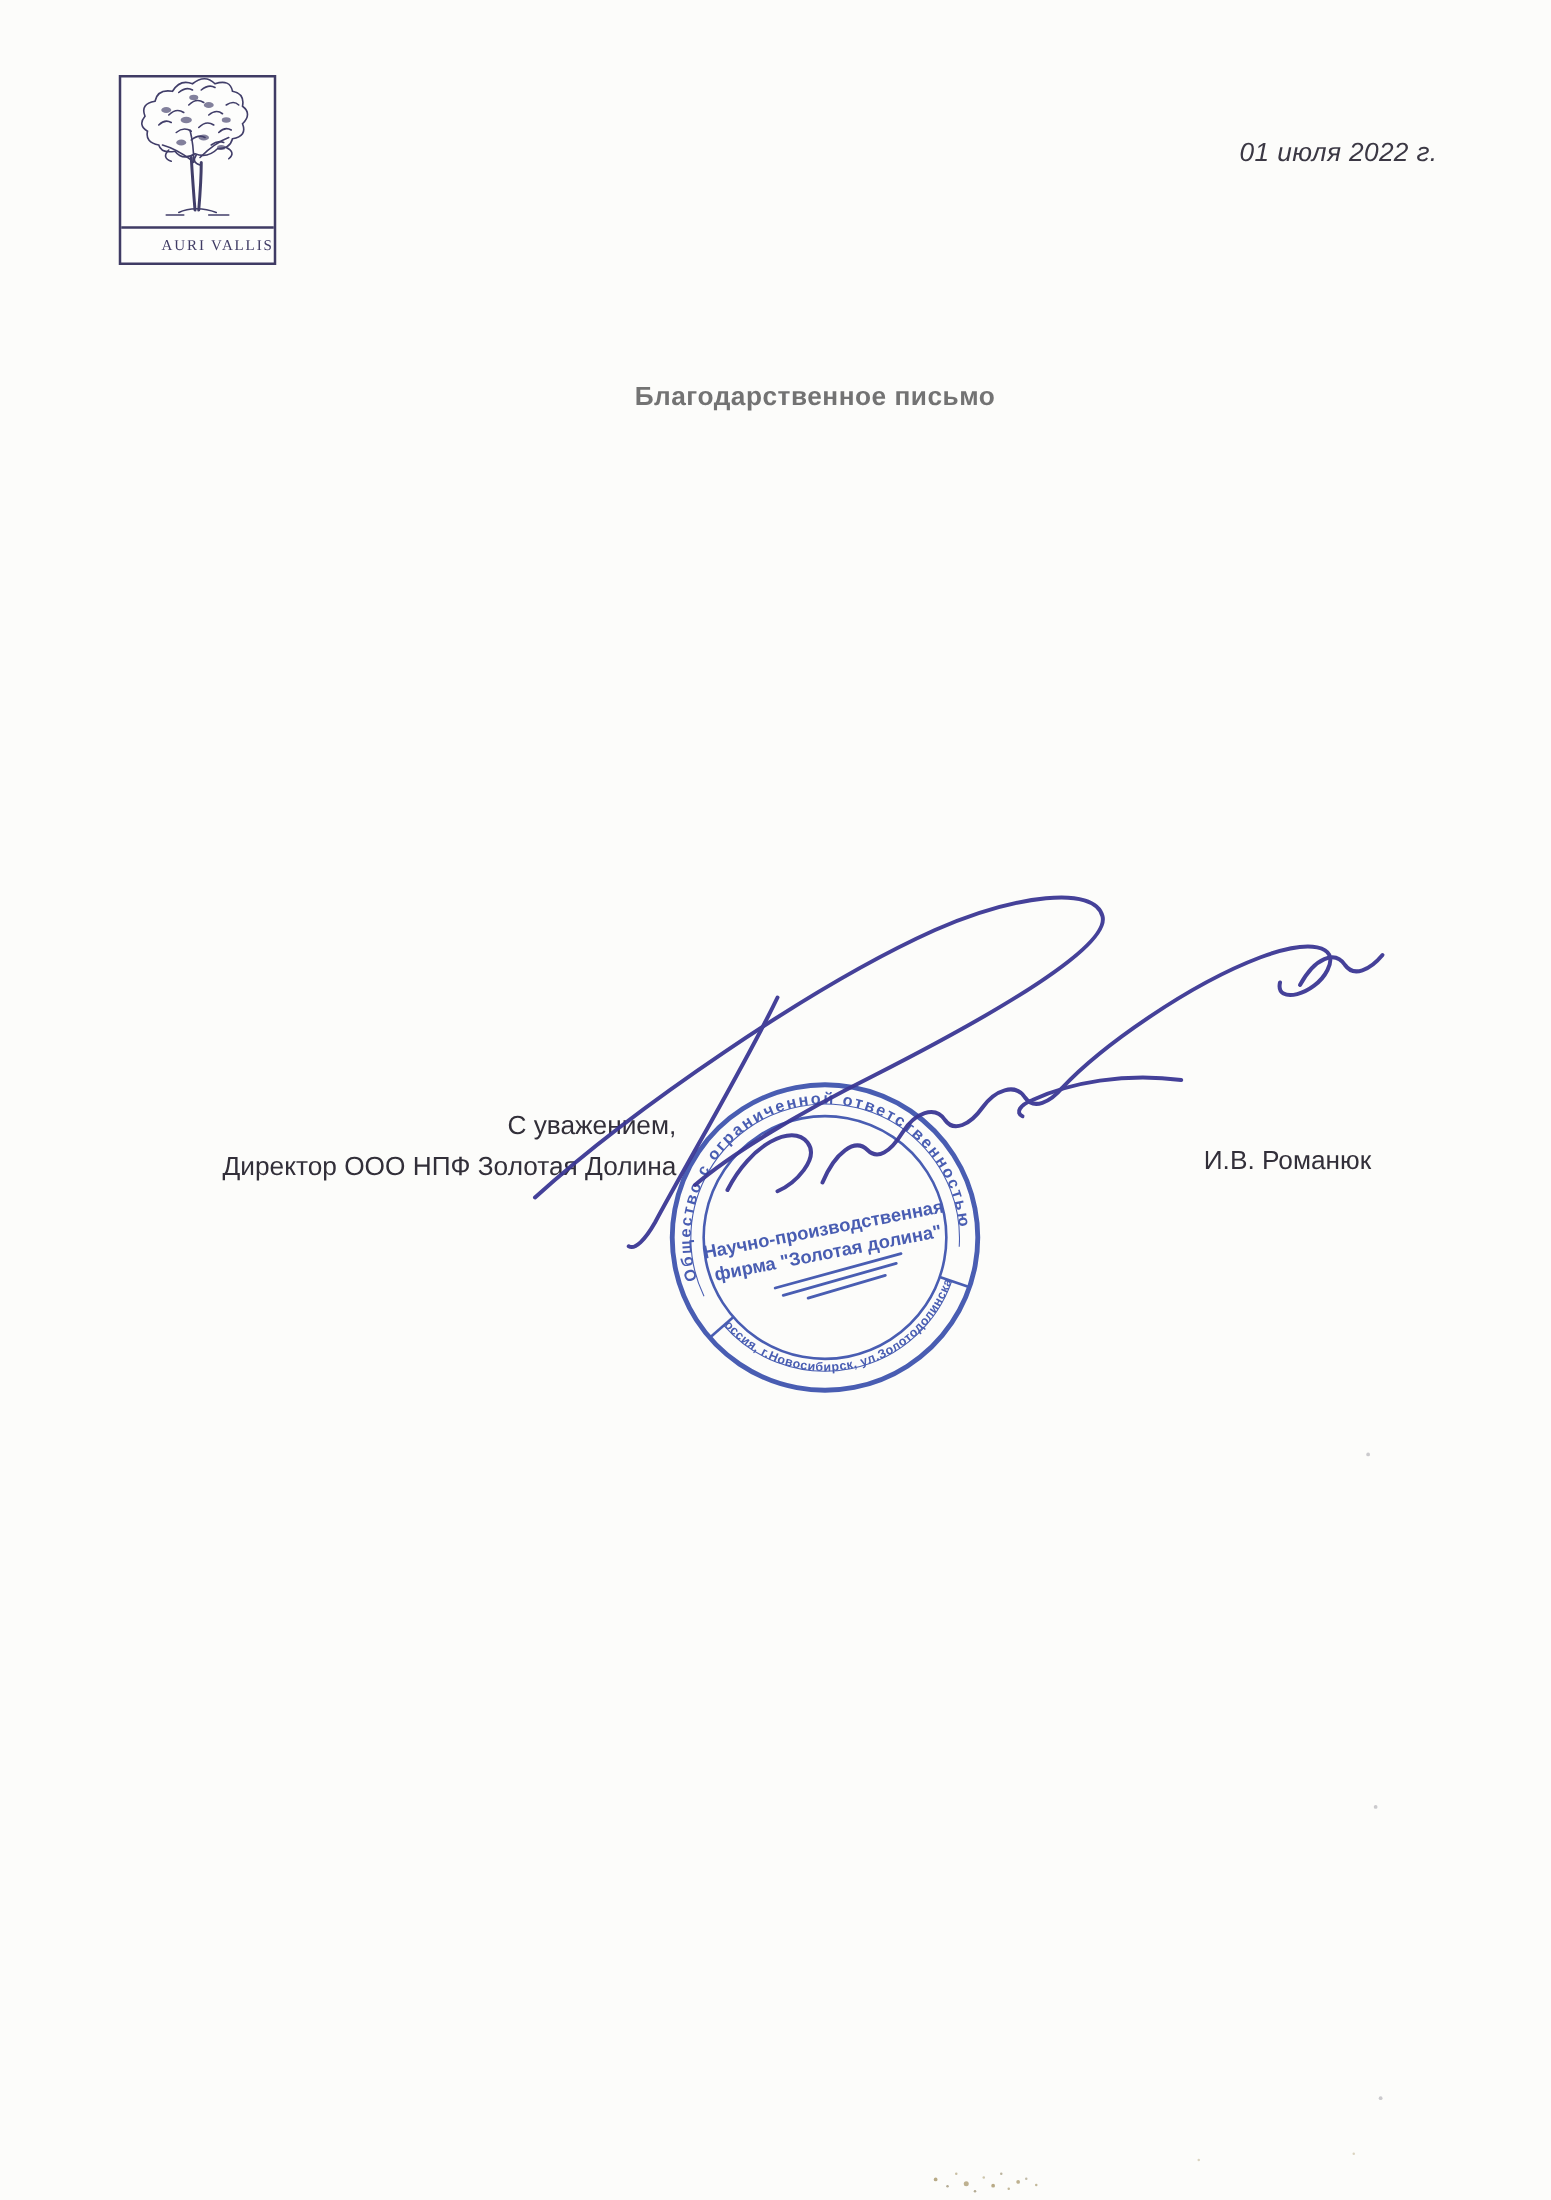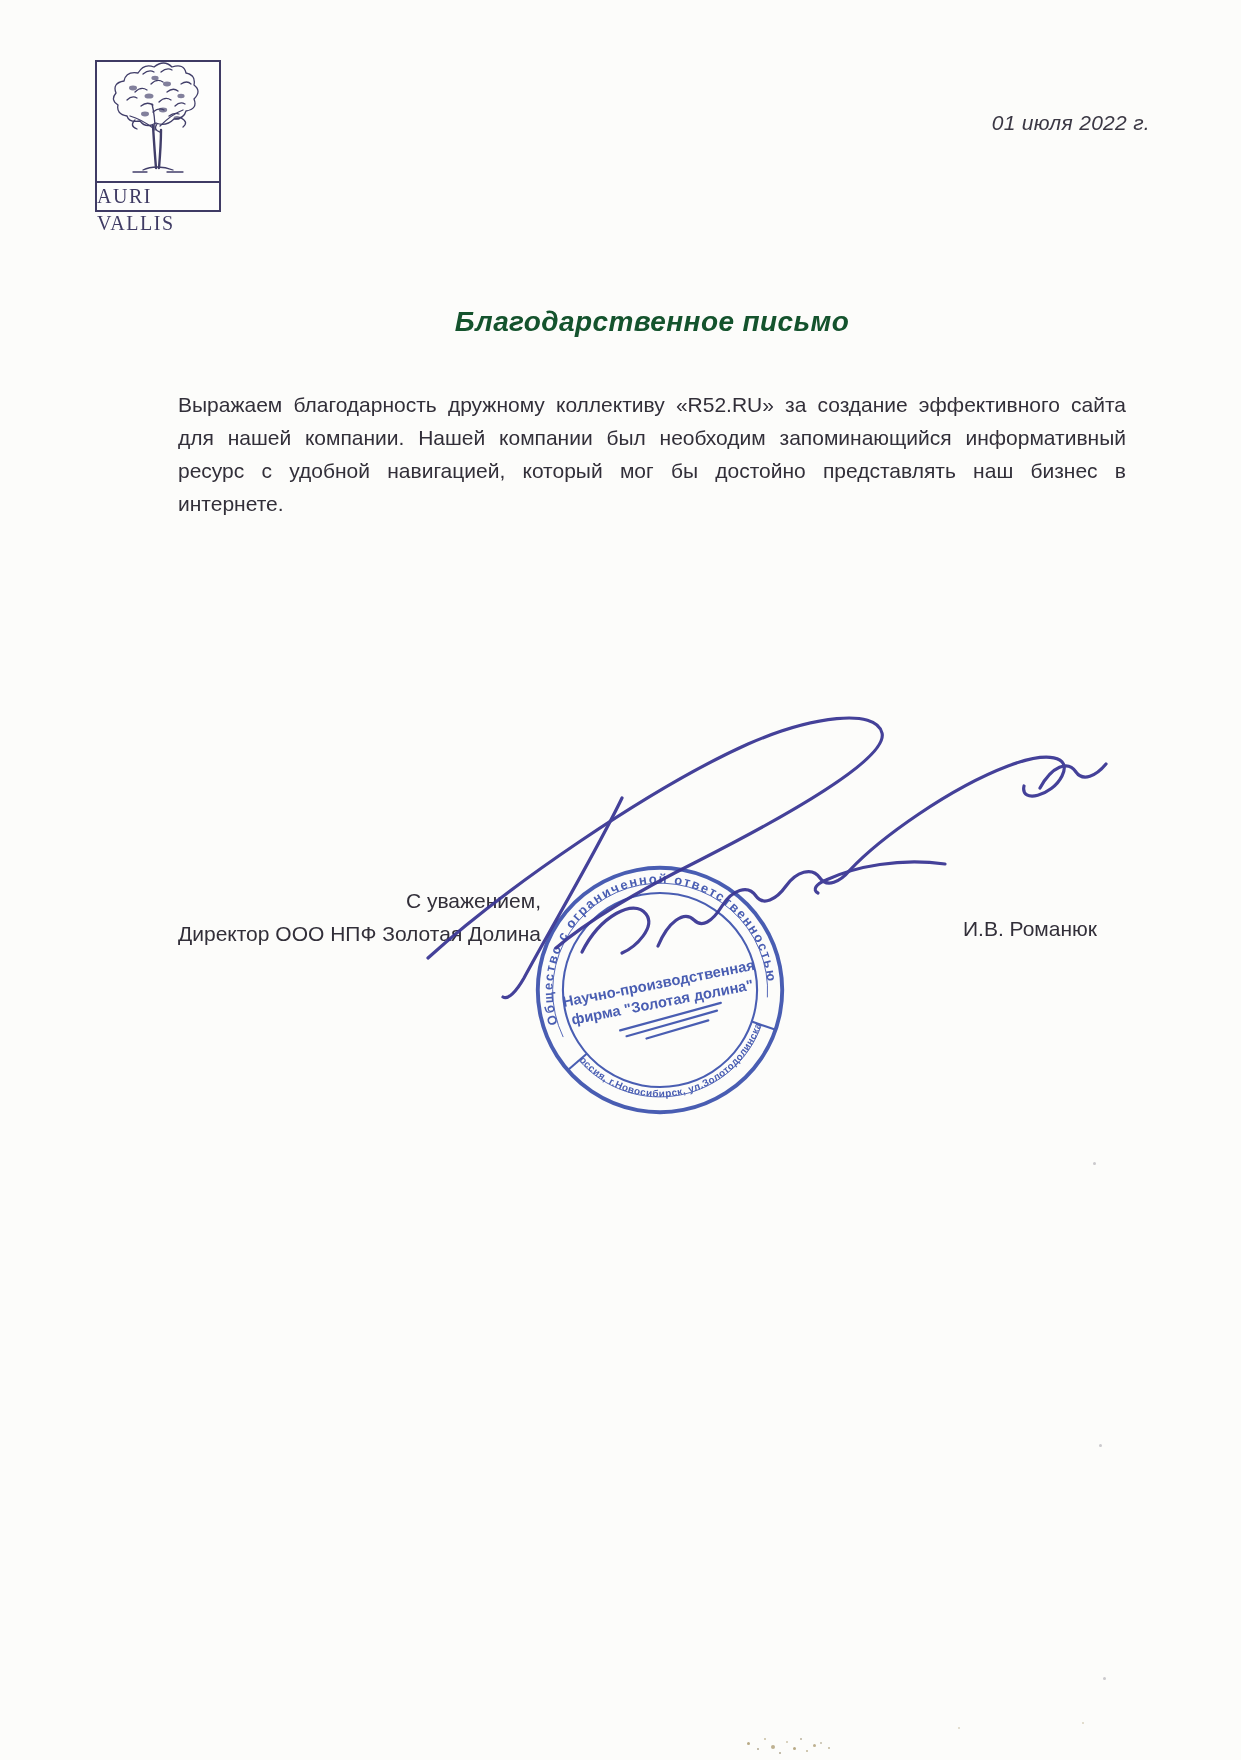--- a/index.html
+++ b/index.html
@@ -16,33 +16,33 @@
     position:absolute;left:95px;top:60px;
     width:122px;height:148px;
     border:2px solid #3f3b64;
     background:#fdfdfc;
   }
   .logo-tree{position:absolute;left:0;top:0;}
   .logo-caption{
     position:absolute;left:0;bottom:0;width:100%;
     height:27px;border-top:2px solid #3f3b64;
     font-family:"Liberation Serif", serif;
-    font-size:20px;letter-spacing:1.5px;
-    color:#3f3b64;text-align:left;line-height:27px;
+    font-size:12px;letter-spacing:1.5px;
+    color:#3f3b64;text-align:right;line-height:27px;
   }
   
   .letter-date{
     position:absolute;top:111px;right:91px;
     font-size:21px;font-style:italic;color:#3b3844;
     letter-spacing:.3px;
   }
   .letter-title{
     position:absolute;left:178px;top:306px;width:948px;
-    text-align:center;font-size:28px;font-weight:700;
-    color:#14532d;letter-spacing:.4px;font-style:italic;
+    text-align:center;font-size:21px;font-weight:700;
+    color:#737373;letter-spacing:.4px;
   }
   
   .letter-body{
     position:absolute;left:178px;top:388px;width:948px;
     font-size:21px;line-height:33px;
     text-align:justify;word-spacing:2px;
     color:#322f39;
   }
   .letter-body p{margin:0 0 7px 0;}
   
@@ -92,21 +92,20 @@
       </g>
     </svg>
     <div class="logo-caption">AURI VALLIS</div>
   </div>
 
   <div class="letter-date">01 июля 2022 г.</div>
 
   <div class="letter-title">Благодарственное письмо</div>
 
   <div class="letter-body">
-    <p>Выражаем благодарность дружному коллективу «R52.RU» за создание эффективного сайта для нашей компании. Нашей компании был необходим запоминающийся информативный ресурс с удобной навигацией, который мог бы достойно представлять наш бизнес в интернете.</p>
   </div>
 
   <div class="closing-block">
     <div>С уважением,</div>
     <div>Директор ООО НПФ Золотая Долина</div>
   </div>
   <div class="signer-name">И.В. Романюк</div>
 
   <svg class="stamp-svg" width="260" height="260" viewBox="0 0 300 300">
     <g transform="rotate(-11 150 150)" stroke="#3c52ad" fill="none">

